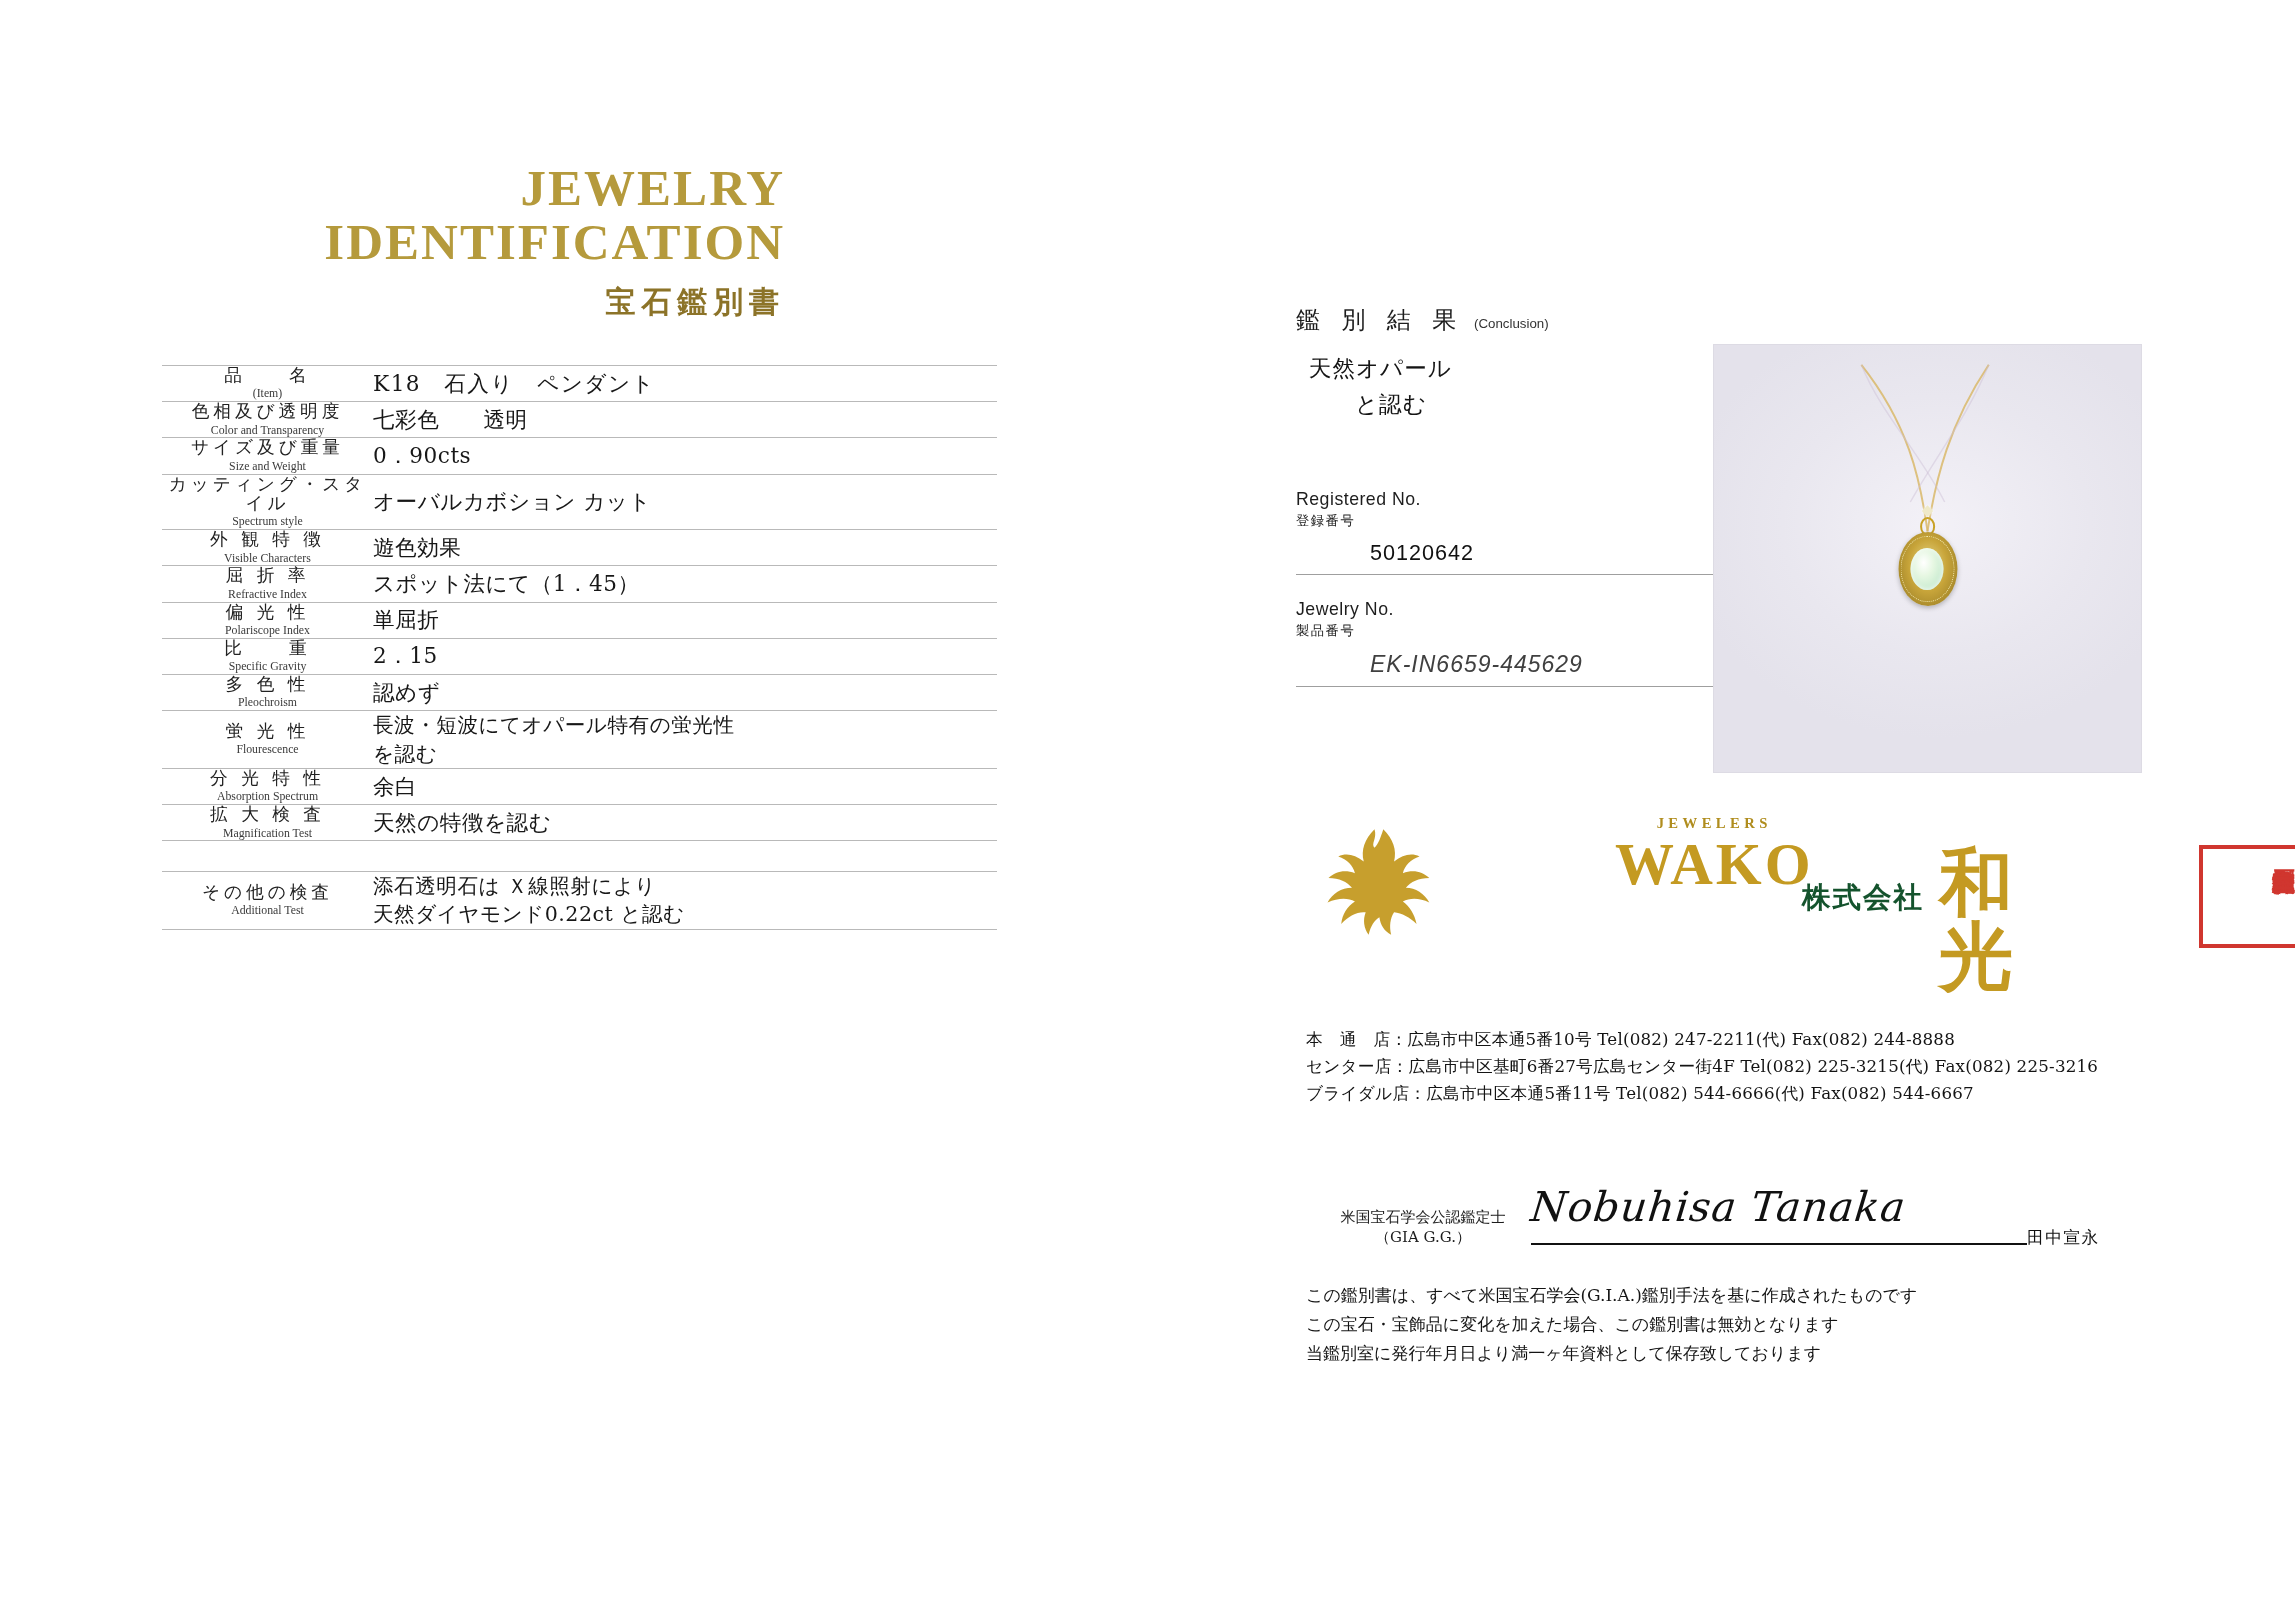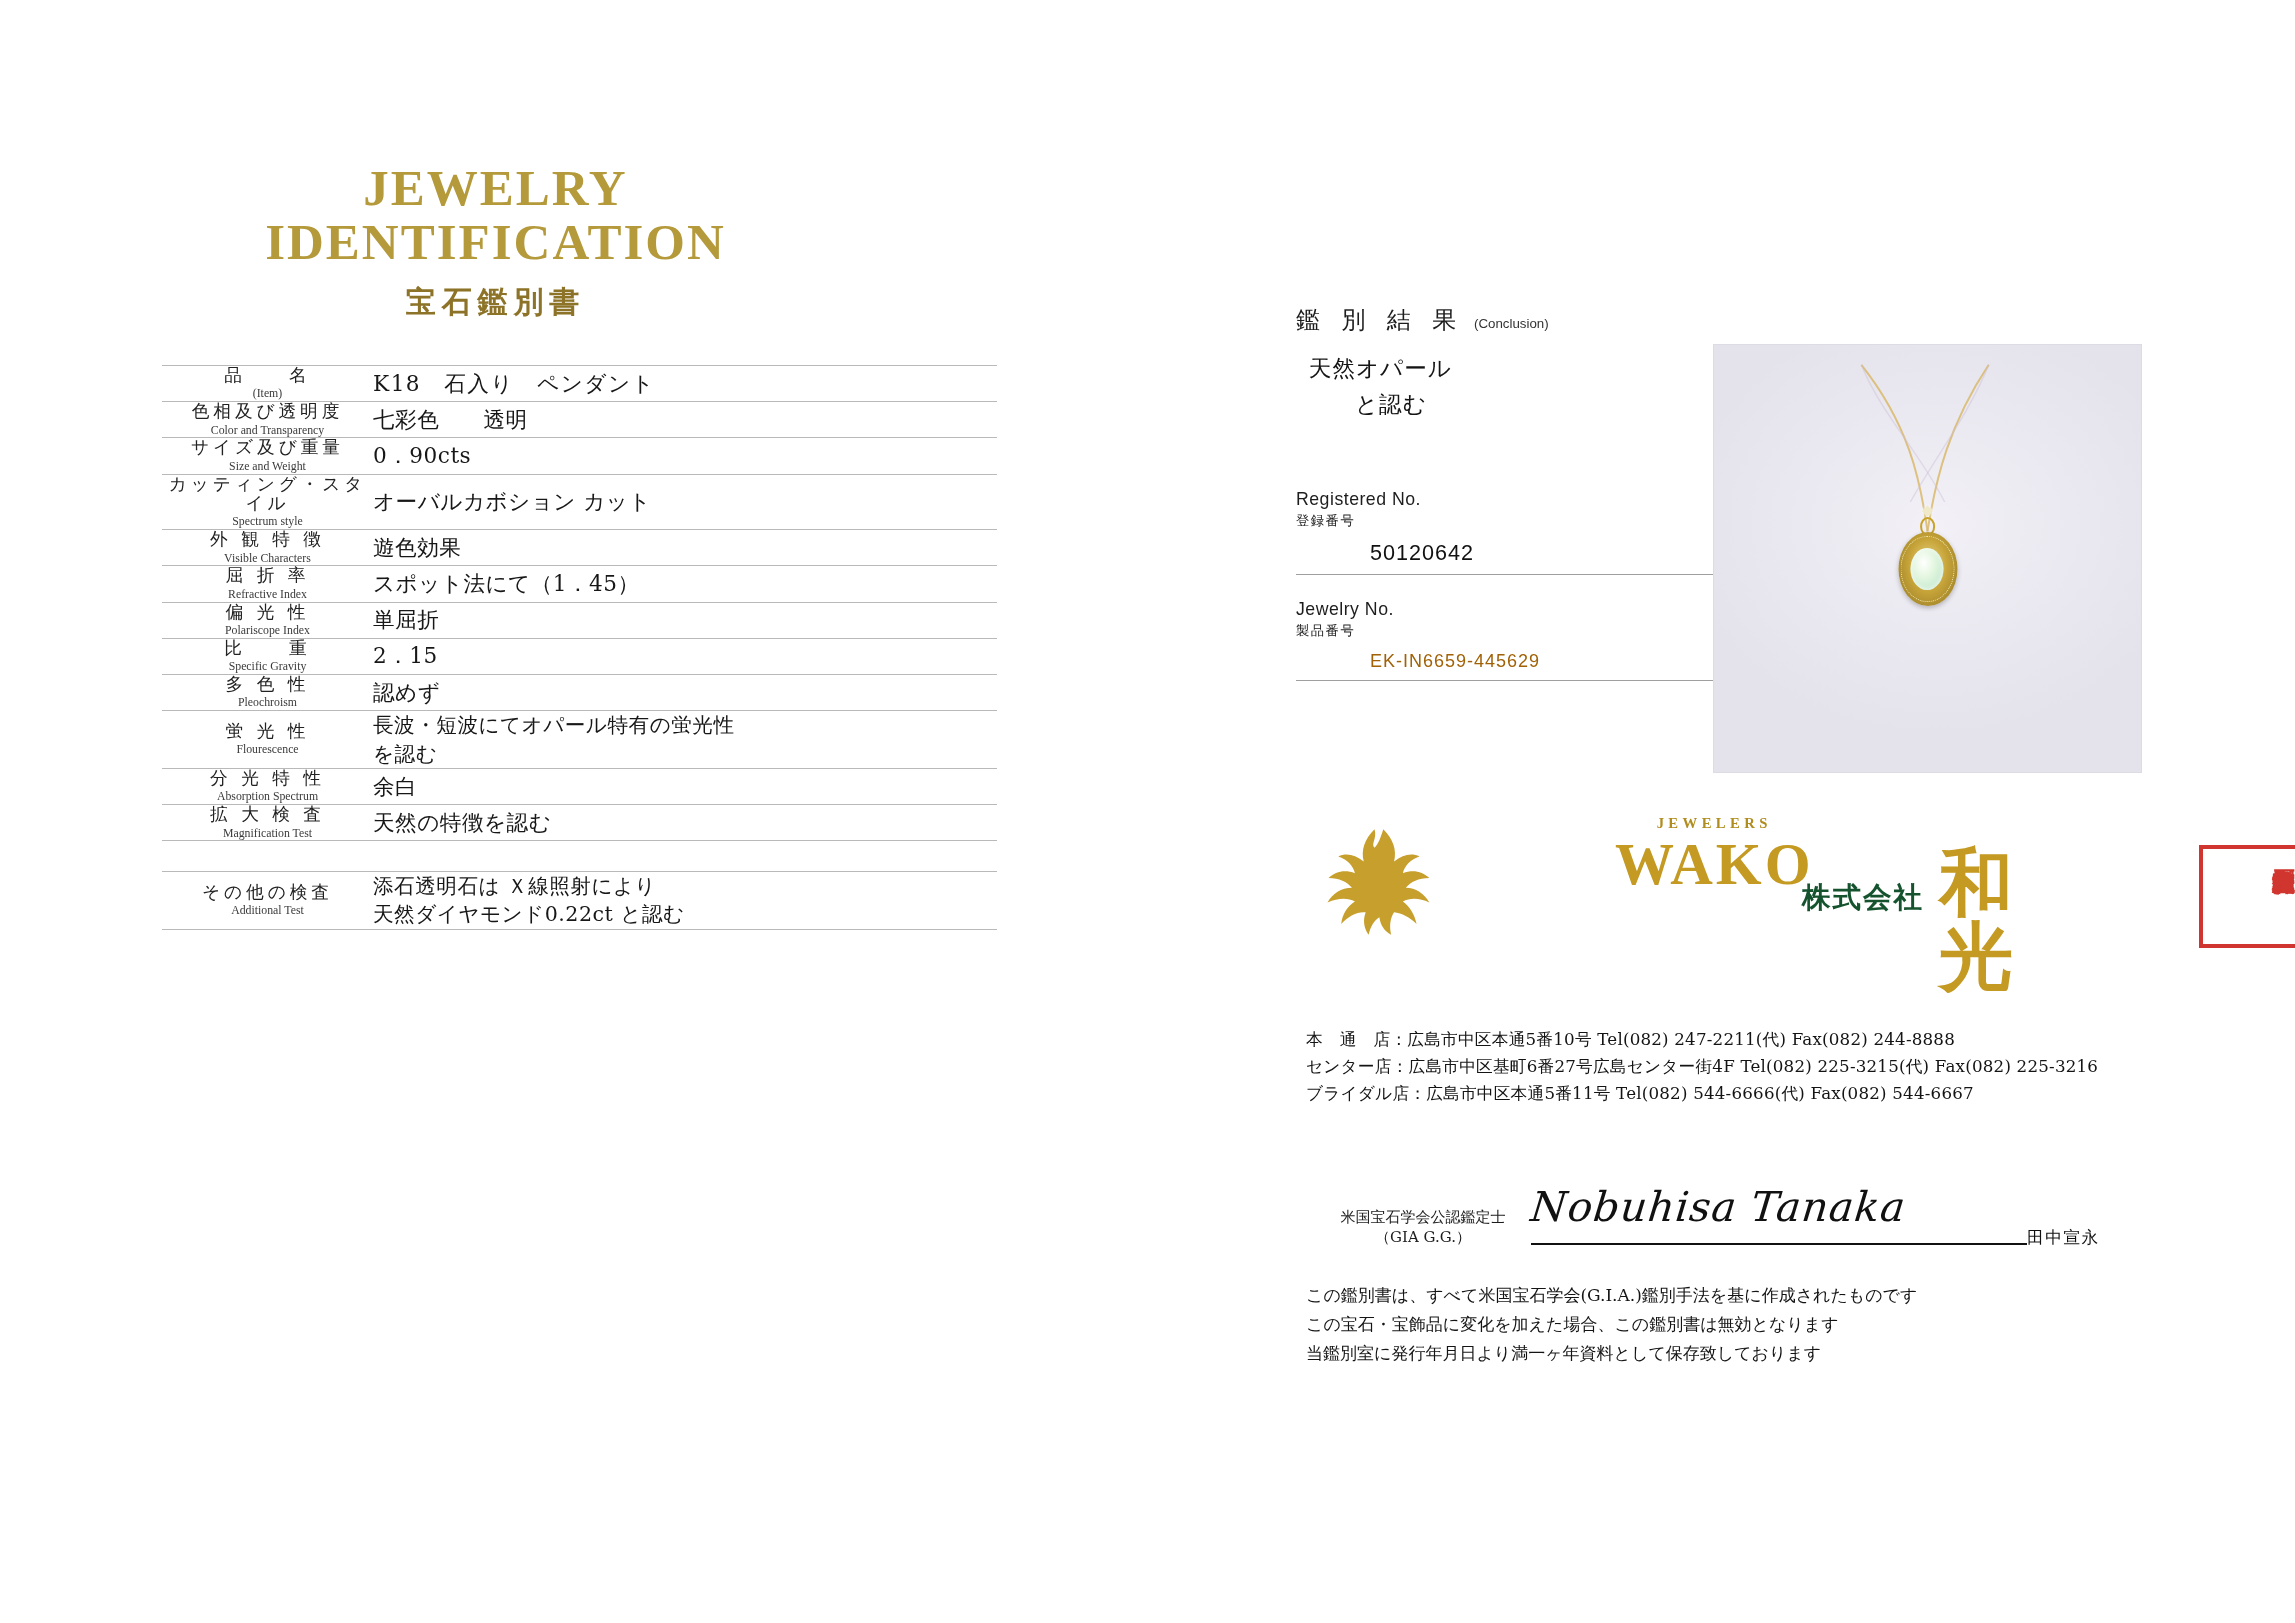--- a/index.html
+++ b/index.html
@@ -22,21 +22,21 @@
   }
 
   
   .left-col {
     position: absolute;
     left: 162px;
     top: 162px;
     width: 879px;
   }
   .title-block {
-    text-align: center;
+    text-align: right;
     width: 579px;
     margin-left: 44px;
   }
   .title-en-1, .title-en-2 {
     font-family: "Liberation Serif", serif;
     font-weight: bold;
     color: #b59a3c;
     letter-spacing: 2px;
     line-height: 1.05;
   }
@@ -166,24 +166,25 @@
     letter-spacing: 1px;
     margin: 10.8px 0 7.9px 74px;
   }
   .reg-rule {
     border-bottom: 1px solid #9f9f9f;
     width: 442px;
   }
   .jw-block { margin-top: 23.6px; width: 442px; }
   .jw-value {
     font-family: "Liberation Sans", sans-serif;
-    font-size: 18px;
-    color: #a16207;
+    font-size: 23px;
+    color: #404040;
     letter-spacing: 1px;
     margin: 10.8px 0 7.9px 74px;
+    font-style: italic;
   }
 
   
   .photo {
     position: absolute;
     left: 1713px;
     top: 344px;
     width: 427px;
     height: 427px;
     background: #eceaf2;

